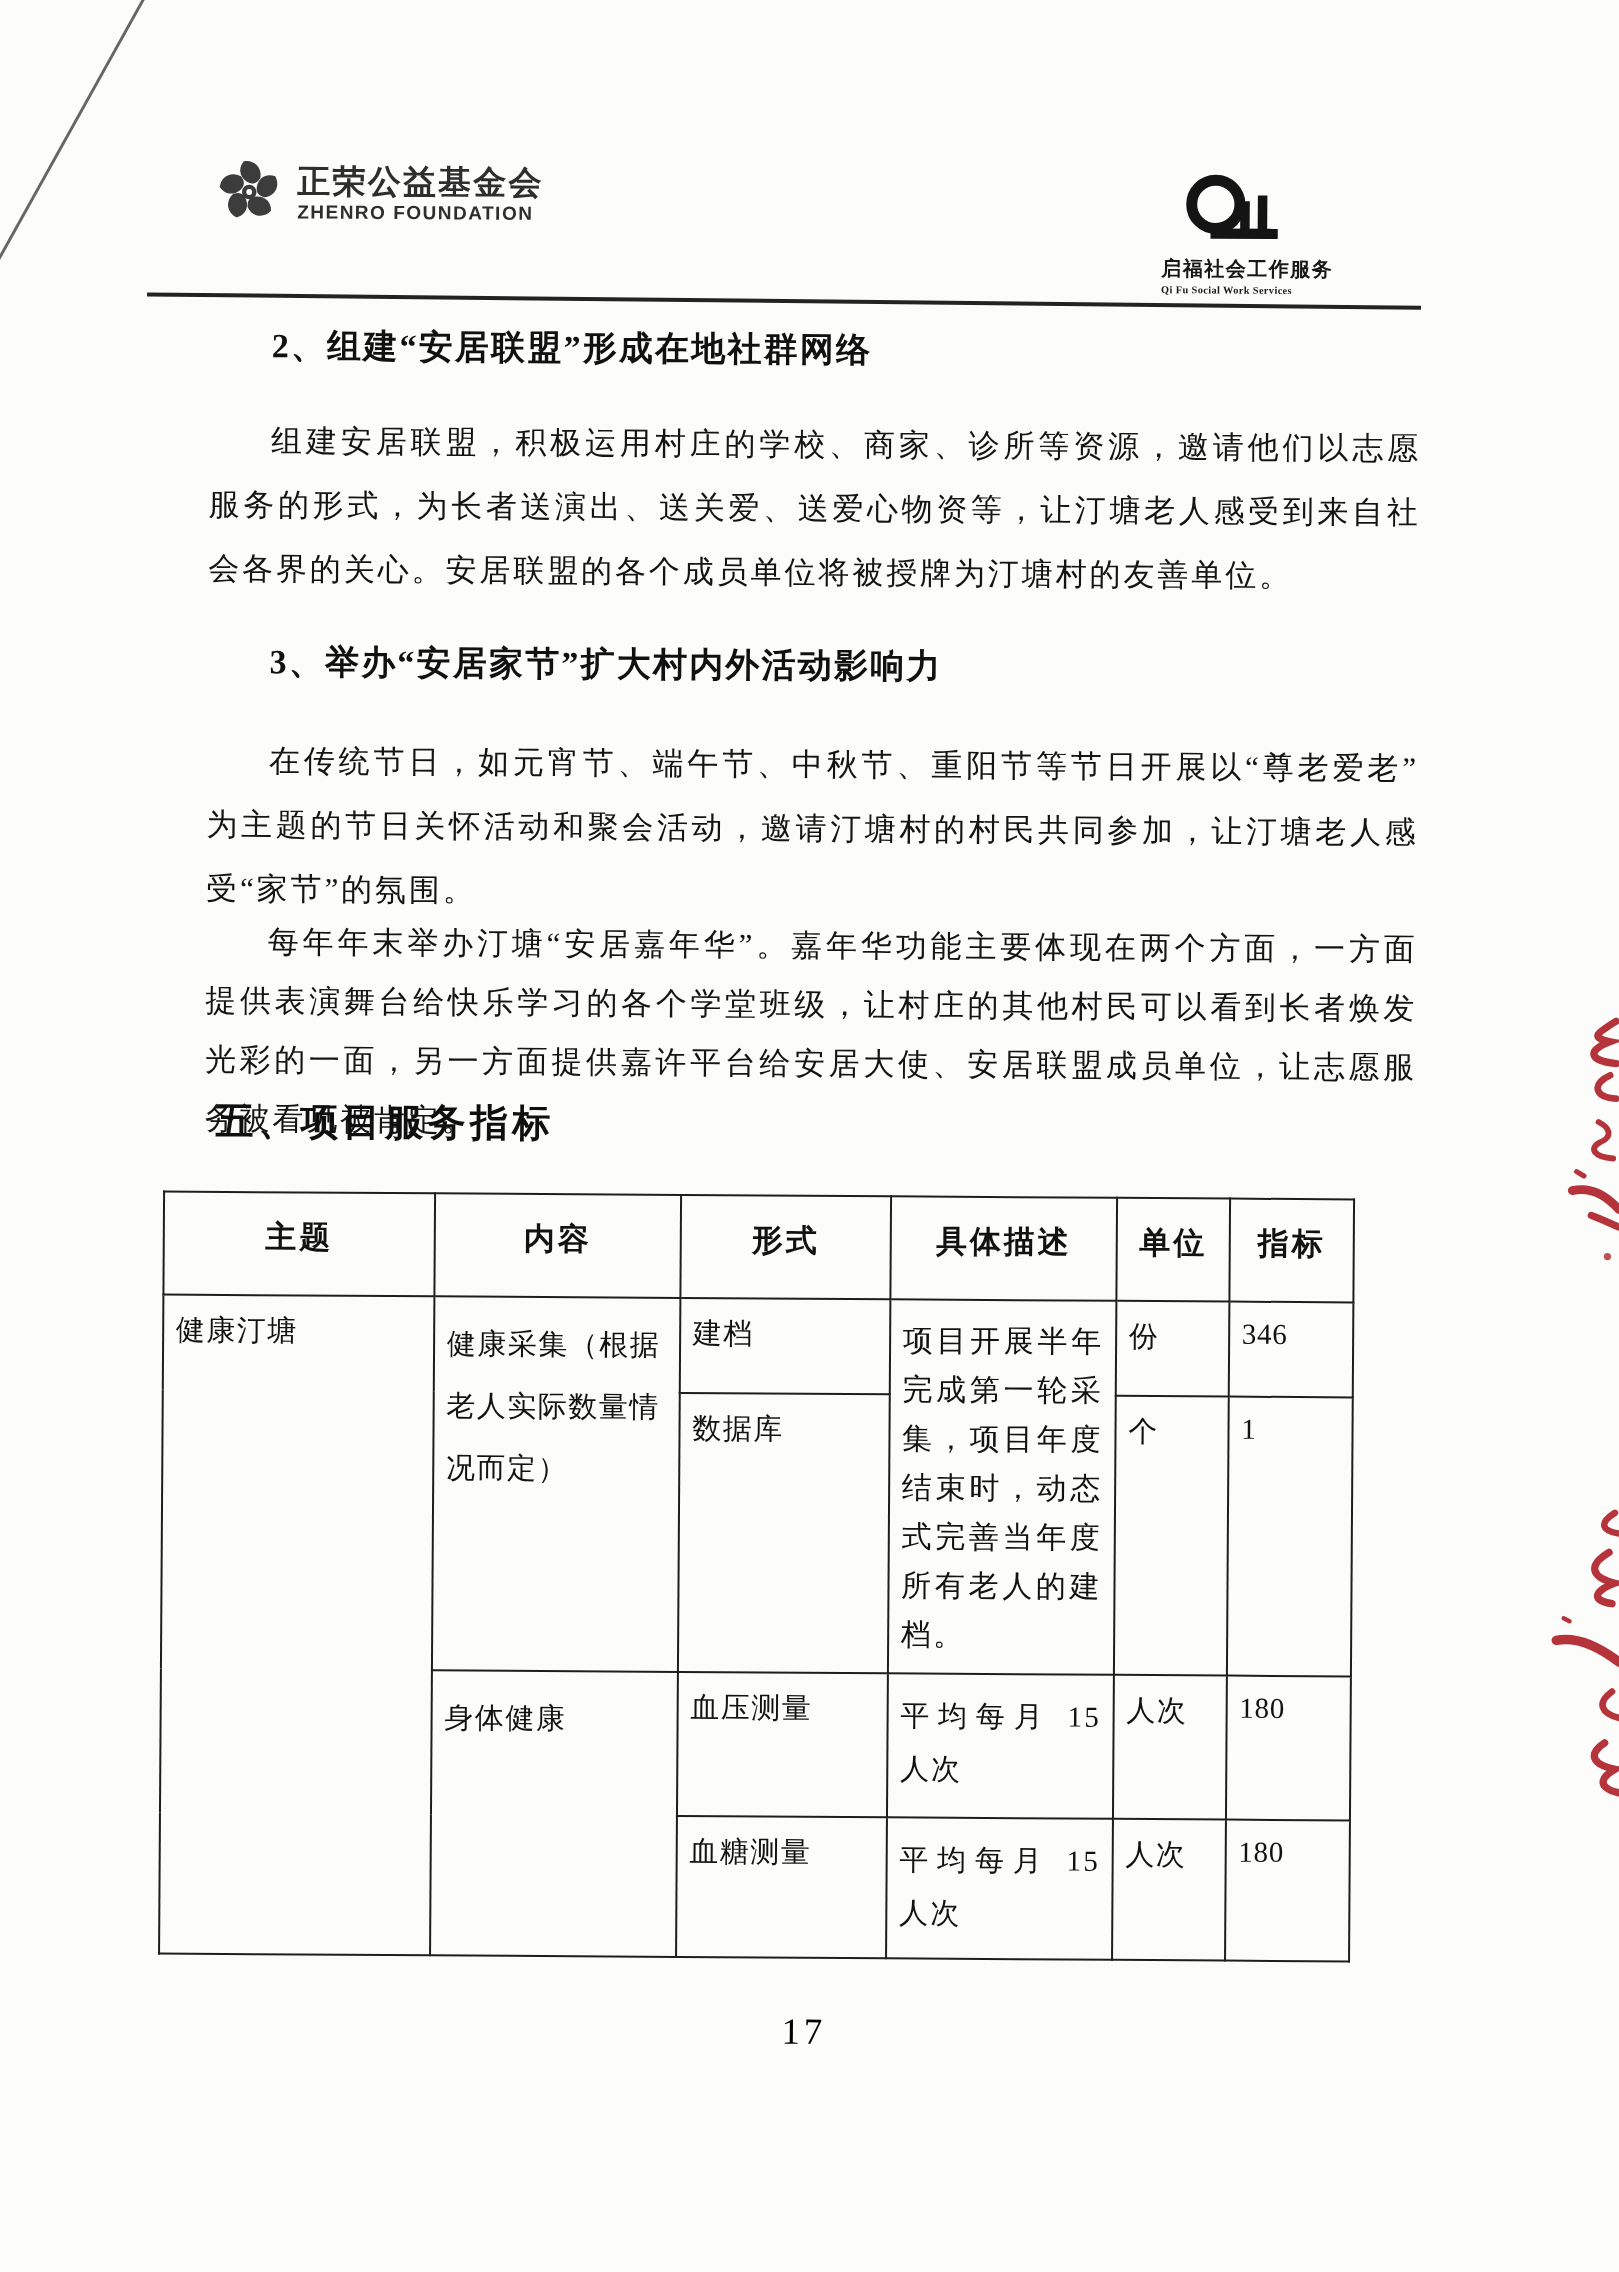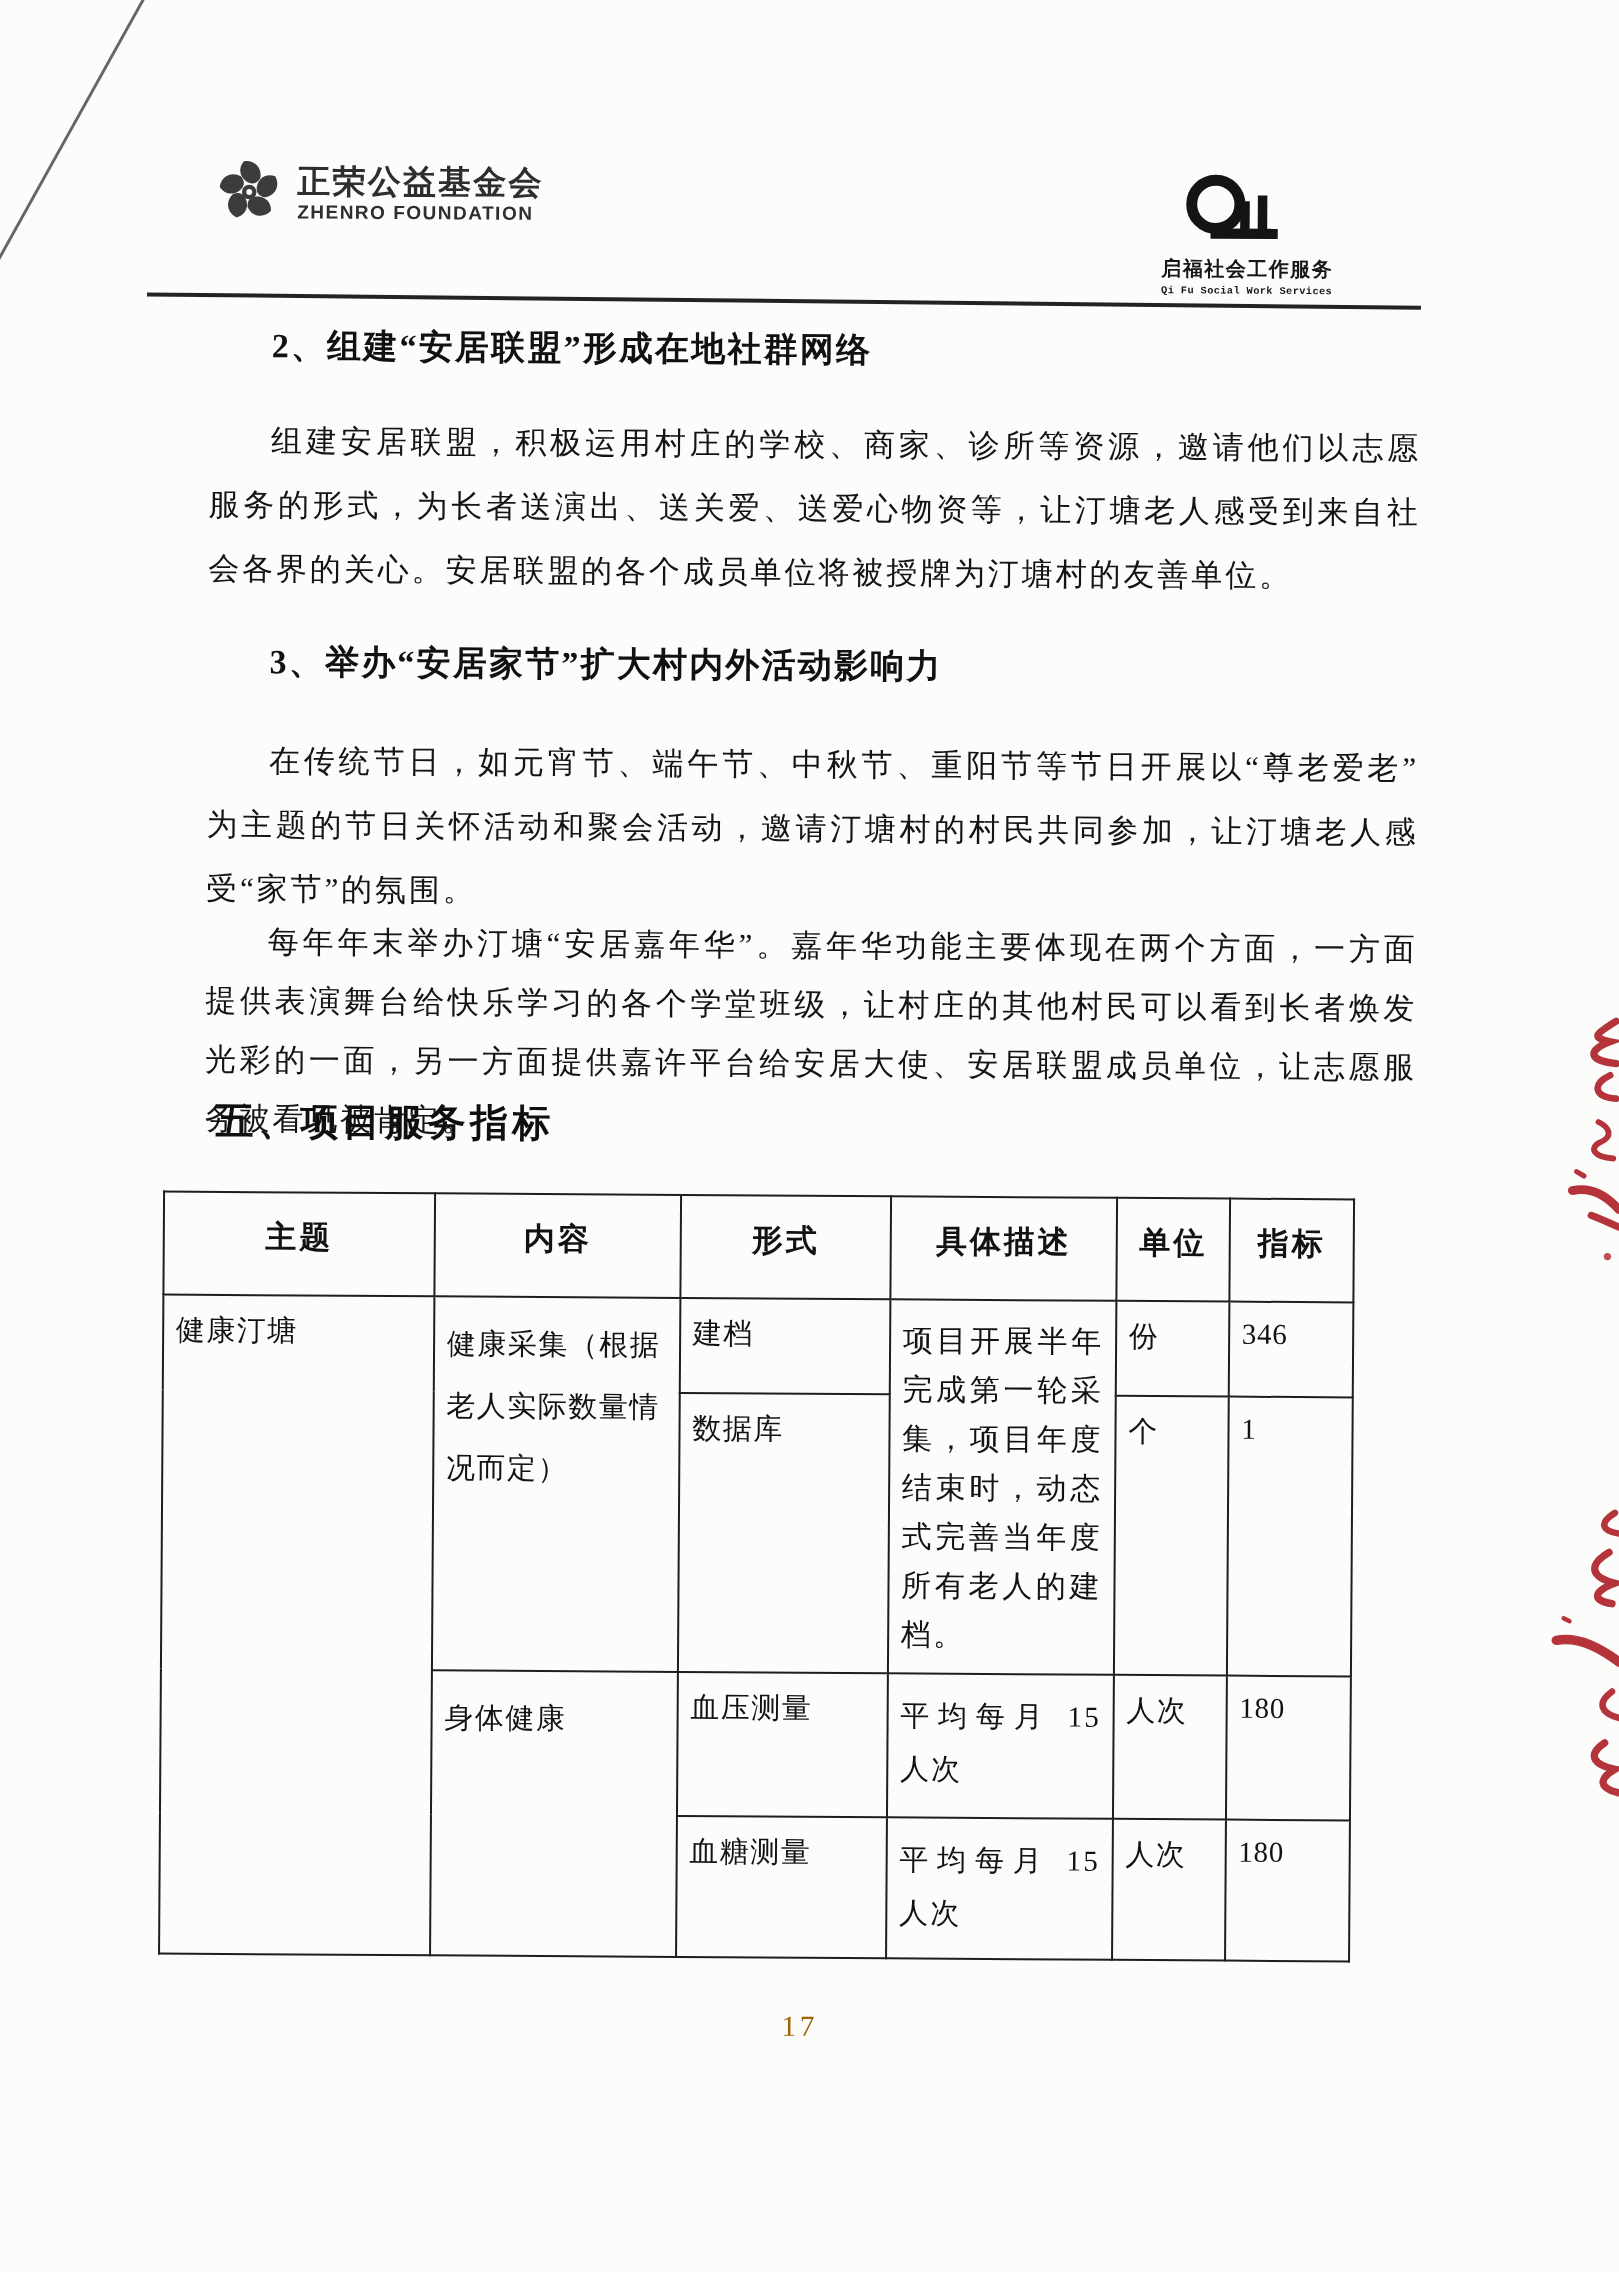--- a/index.html
+++ b/index.html
@@ -11,22 +11,22 @@
   .content{position:absolute;inset:0;transform:rotate(.38deg);transform-origin:88px 0;}
 
   
   .logo-left{position:absolute;left:217px;top:156px;display:flex;align-items:flex-start;gap:14.6px;}
   .flower-svg{width:67px;height:67px;flex:0 0 auto;}
   .logo-left-text{padding-top:5.9px;}
   .logo-cn{font-family:"Liberation Sans","DejaVu Sans",sans-serif;font-weight:700;
            font-size:33px;letter-spacing:2.2px;color:#2e2e2e;line-height:1.1;}
   .logo-en{font-family:"Liberation Sans","DejaVu Sans",sans-serif;font-weight:700;
            font-size:19px;letter-spacing:1.5px;color:#2e2e2e;margin-top:2.2px;}
-  .logo-right{position:absolute;left:1163px;top:163px;width:157px;text-align:right;
-              font-family:Liberation Mono, monospace;color:#171717;}
+  .logo-right{position:absolute;left:1163px;top:163px;width:157px;text-align:left;
+              font-family:Liberation Serif, serif;color:#171717;}
   .q-svg{width:95px;height:75px;display:block;margin:0 0 0 22px;}
   .logo-right-cn{font-size:20px;font-weight:700;letter-spacing:1.5px;margin-top:10.3px;white-space:nowrap;}
   .logo-right-en{font-size:10.3px;font-weight:700;letter-spacing:0.4px;margin-top:1.5px;white-space:nowrap;}
   .header-rule{position:absolute;left:149px;top:292px;width:1274px;height:3.7px;background:#232323;
                transform:rotate(.22deg);transform-origin:0 0;}
 
   
   .sec-heading{position:absolute;left:274px;font-size:34px;font-weight:700;letter-spacing:2.2px;color:#111;}
   .para{position:absolute;left:212px;width:1212px;font-size:31px;letter-spacing:2.9px;
         line-height:64px;text-align:justify;text-indent:2em;color:#141414;}
@@ -45,21 +45,21 @@
   .row-d{height:141px;}
   .theme-cell{letter-spacing:1.5px;padding-top:19px;}
   .content-cell{letter-spacing:1.5px;line-height:62px;padding-top:17.6px;}
   .form-cell{letter-spacing:1.5px;padding-top:19px;}
   .desc-cell{font-size:30px;letter-spacing:2.2px;line-height:49px;text-align:justify;
              padding:14.6px 11.7px 7.3px 11.7px;}
   .desc-sm{font-size:29px;letter-spacing:2.2px;line-height:53px;text-align:justify;padding-top:19px;}
   .unit-cell{letter-spacing:1.5px;padding-top:19px;}
   .target-cell{padding-top:19px;font-size:29px;letter-spacing:0.7px;}
 
-  .page-num{position:absolute;left:795px;top:2005px;font-size:29px;letter-spacing:3.7px;color:#a16207;}
+  .page-num{position:absolute;left:795px;top:2005px;font-size:37px;letter-spacing:3.7px;color:#000000;}
 
   
   .corner-svg{position:absolute;left:0;top:0;}
   .stamp{position:absolute;}
 </style>
 </head>
 <body>
 
 <svg class="corner-svg" width="168" height="278" viewBox="0 0 230 380" aria-hidden="true">
   <line x1="199" y1="-6" x2="-8" y2="366" stroke="#565656" stroke-width="4" opacity="0.9"></line>

